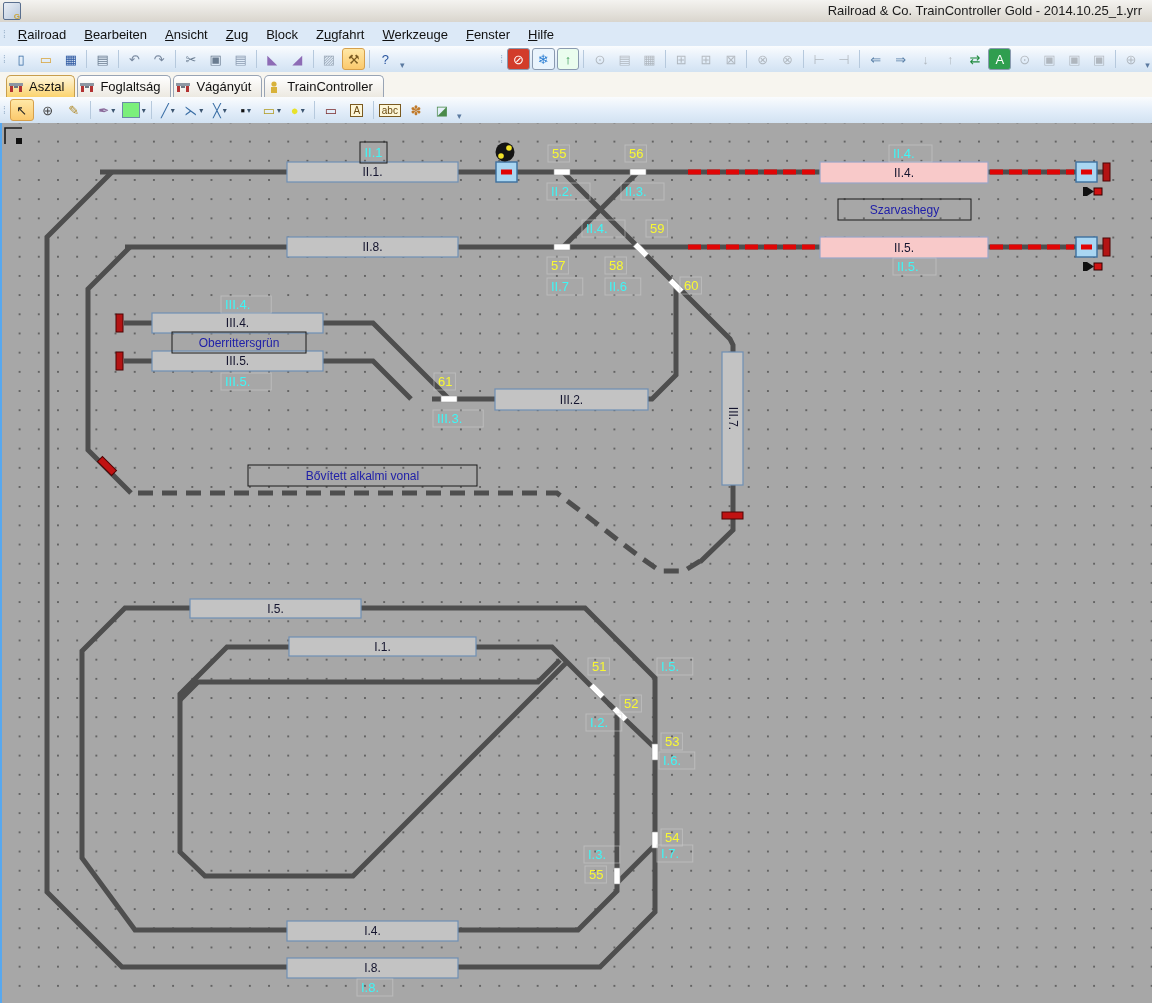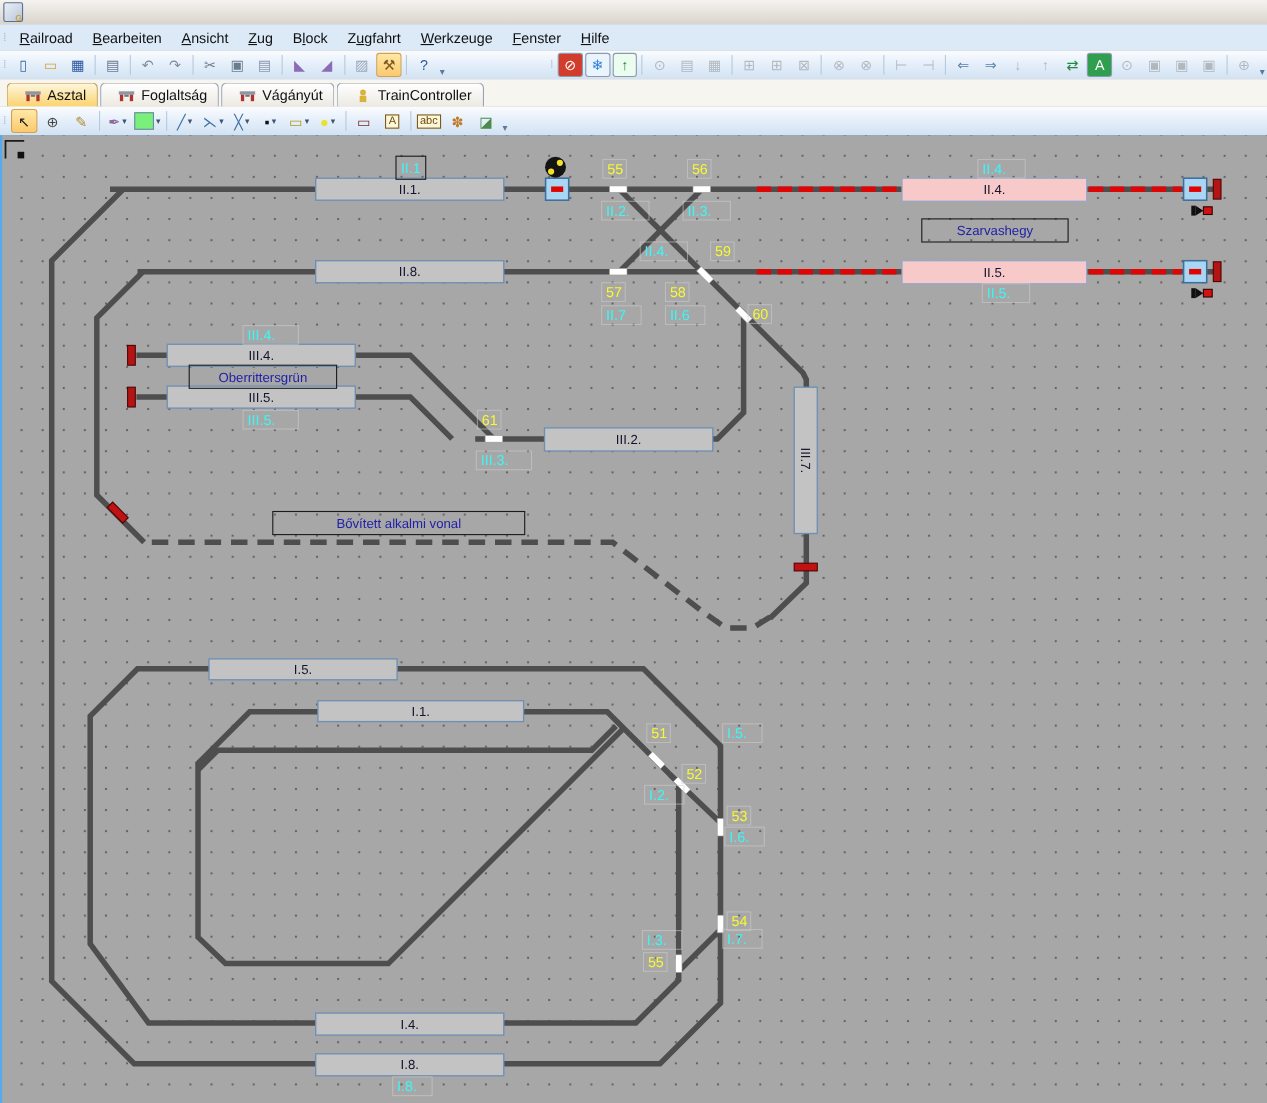--- a/index.html
+++ b/index.html
@@ -16,21 +16,21 @@
   .toolbar{position:absolute;left:0;width:1152px;height:26px;background:linear-gradient(#fafcfe,#e2edf9 55%,#d2e2f2);display:flex;align-items:center;}
   #toolbar1{top:46px;}
   .tb-btn{width:22px;height:20px;margin:0 1px;border:1px solid transparent;border-radius:3px;display:flex;align-items:center;justify-content:center;font-size:13px;line-height:1;}
   .tb-btn.hl{background:linear-gradient(#ffe8a6,#fbc96d);border-color:#d6a04c;}
   .tb-btn.dis{opacity:.35;filter:grayscale(1);}
   .tb-sep{width:1px;height:18px;background:#b6c9dd;margin:0 3px;}
   .tb-gap{width:96px;}
   .chev{font-size:9px;color:#5b7aa0;margin:0 2px;align-self:flex-end;padding-bottom:2px;}
   
   #tabstrip{position:absolute;left:0;top:72px;width:1152px;height:25px;background:#f7f5ef;display:flex;align-items:flex-end;padding-left:6px;box-sizing:border-box;}
-  .tab{height:21px;display:flex;align-items:center;gap:5px;padding:0 10px 0 15px;margin-right:2px;font-size:13px;color:#101010;border:1px solid #98a4b5;border-bottom:none;border-radius:5px 5px 0 0;background:linear-gradient(#ffffff,#ece9e1);}
+  .tab{height:21px;display:flex;align-items:center;gap:5px;padding:0 10px 0 1px;margin-right:2px;font-size:13px;color:#101010;border:1px solid #98a4b5;border-bottom:none;border-radius:5px 5px 0 0;background:linear-gradient(#ffffff,#ece9e1);}
   .tab.active{background:linear-gradient(#fef6dd,#fbd36e);border-color:#c79e4e;}
   
   #toolbar3{top:97px;border-bottom:1px solid #57a8ef;}
   .dt-btn{min-width:22px;height:20px;margin:0 1px;border:1px solid transparent;border-radius:3px;display:flex;align-items:center;justify-content:center;font-size:13px;}
   .dt-btn.sel{background:linear-gradient(#ffe8a6,#fbc96d);border-color:#d6a04c;}
   .dd{font-size:8px;color:#3c5570;margin-left:2px;}
   .swatch{width:16px;height:14px;background:#7bef7b;border:1px solid #6b8aa8;}
   .minibox{font-size:10px;border:1px solid #7a5a20;color:#6a4a10;padding:0 2px;background:#fdf6d8;}
   
   #canvas{position:absolute;left:0;top:123px;width:1152px;height:880px;background-color:#a7a7a7;background-image:radial-gradient(#636363 1px,transparent 1.4px);background-size:19.2px 19.2px;background-position:8px 9px;border-left:2px solid #57a8ef;box-sizing:border-box;}
@@ -38,20 +38,21 @@
   .blk-label{font-size:12px;fill:#14142e;}
   .stn-label{font-size:12px;fill:#2121a8;}
   .yl{font-size:13px;fill:#f8f832;}
   .cl{font-size:13px;fill:#3ff6f6;}
 </style>
 </head>
 <body>
 
 <div id="titlebar">
   <div id="appicon"></div>
+  <div id="wintitle">Railroad &amp; Co. TrainController Gold - 2014.10.25_1.yrr</div>
 </div>
 
 <div id="menubar">
   <span class="grip">⁞</span>
 <span class="menu-item"><u>R</u>ailroad</span>
     <span class="menu-item"><u>B</u>earbeiten</span>
     <span class="menu-item"><u>A</u>nsicht</span>
     <span class="menu-item"><u>Z</u>ug</span>
     <span class="menu-item">B<u>l</u>ock</span>
     <span class="menu-item">Z<u>u</u>gfahrt</span>

